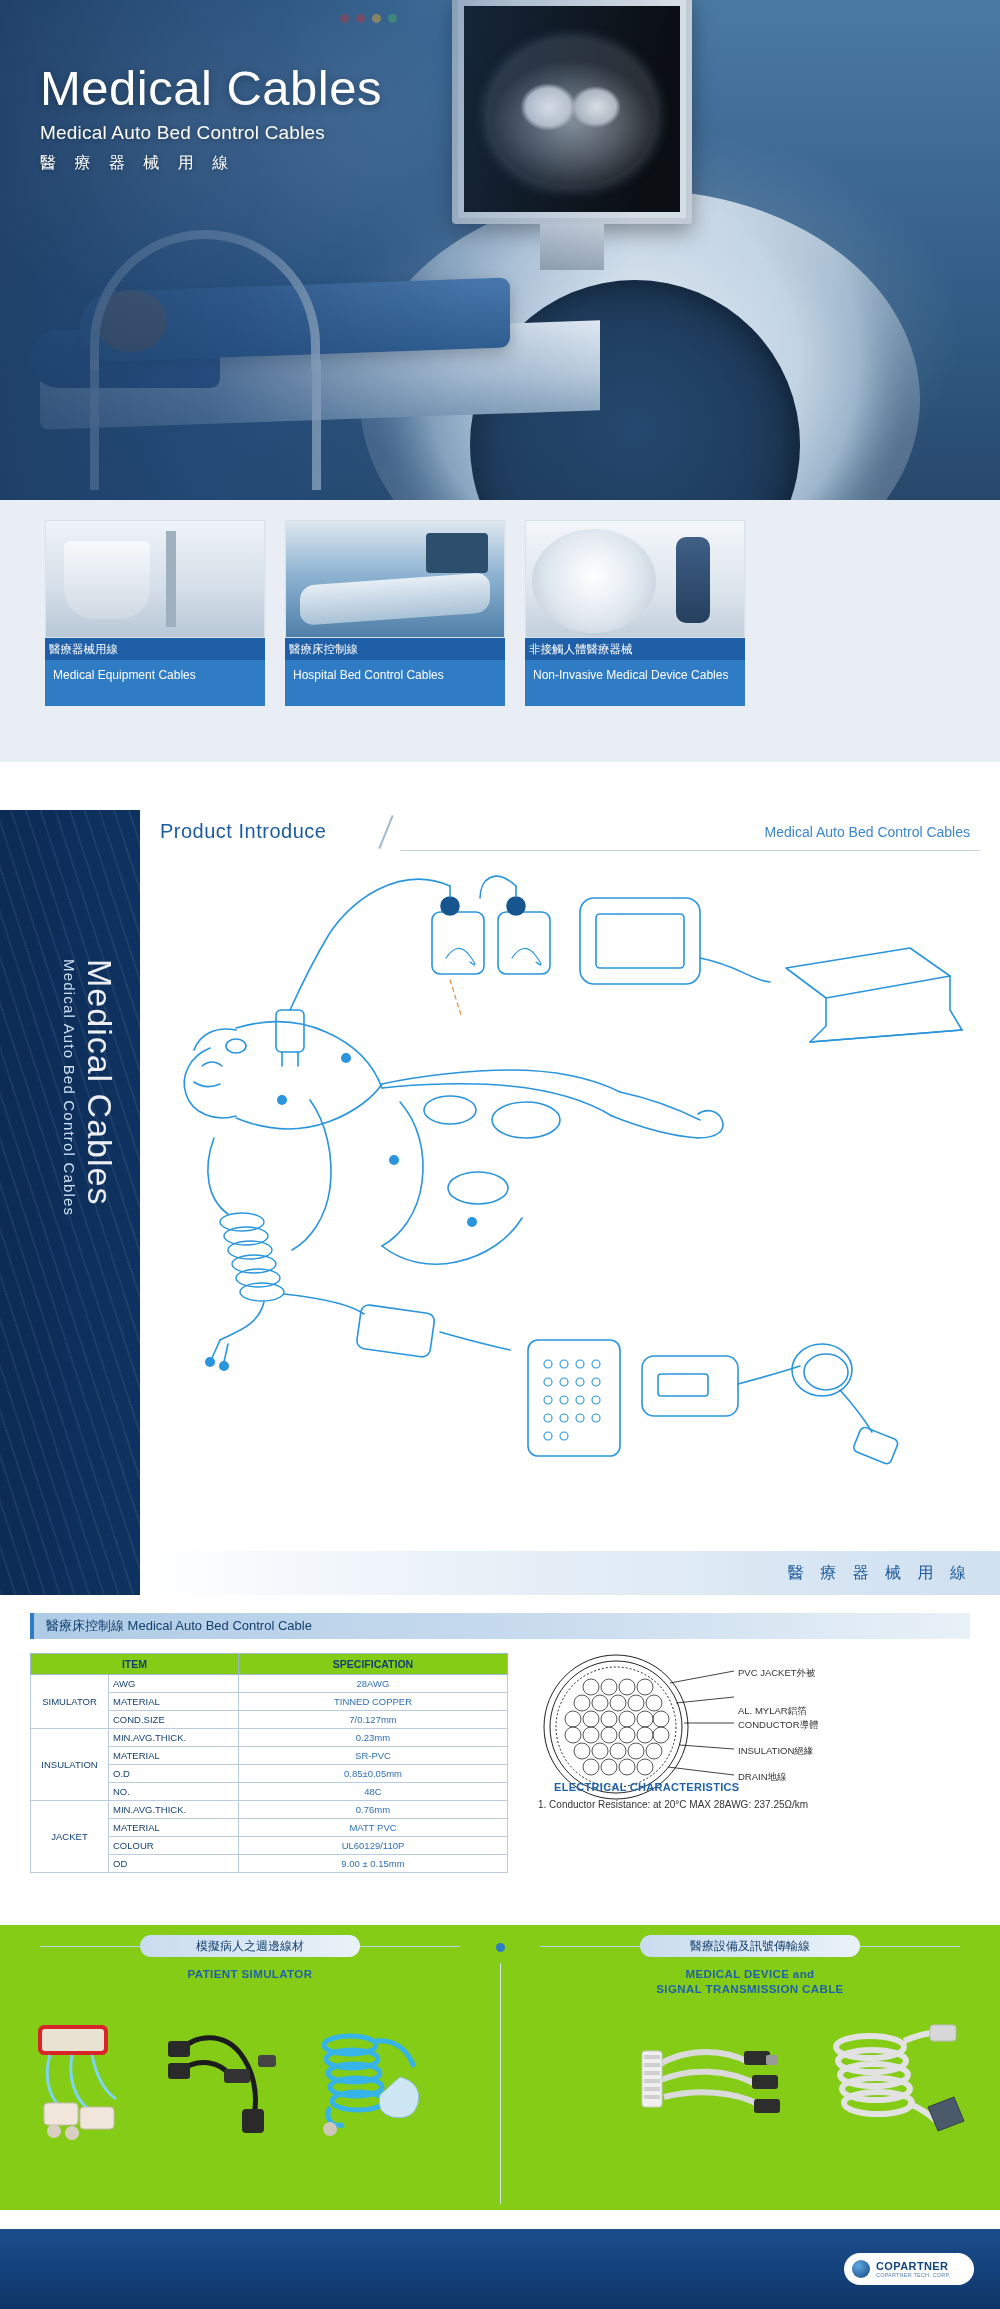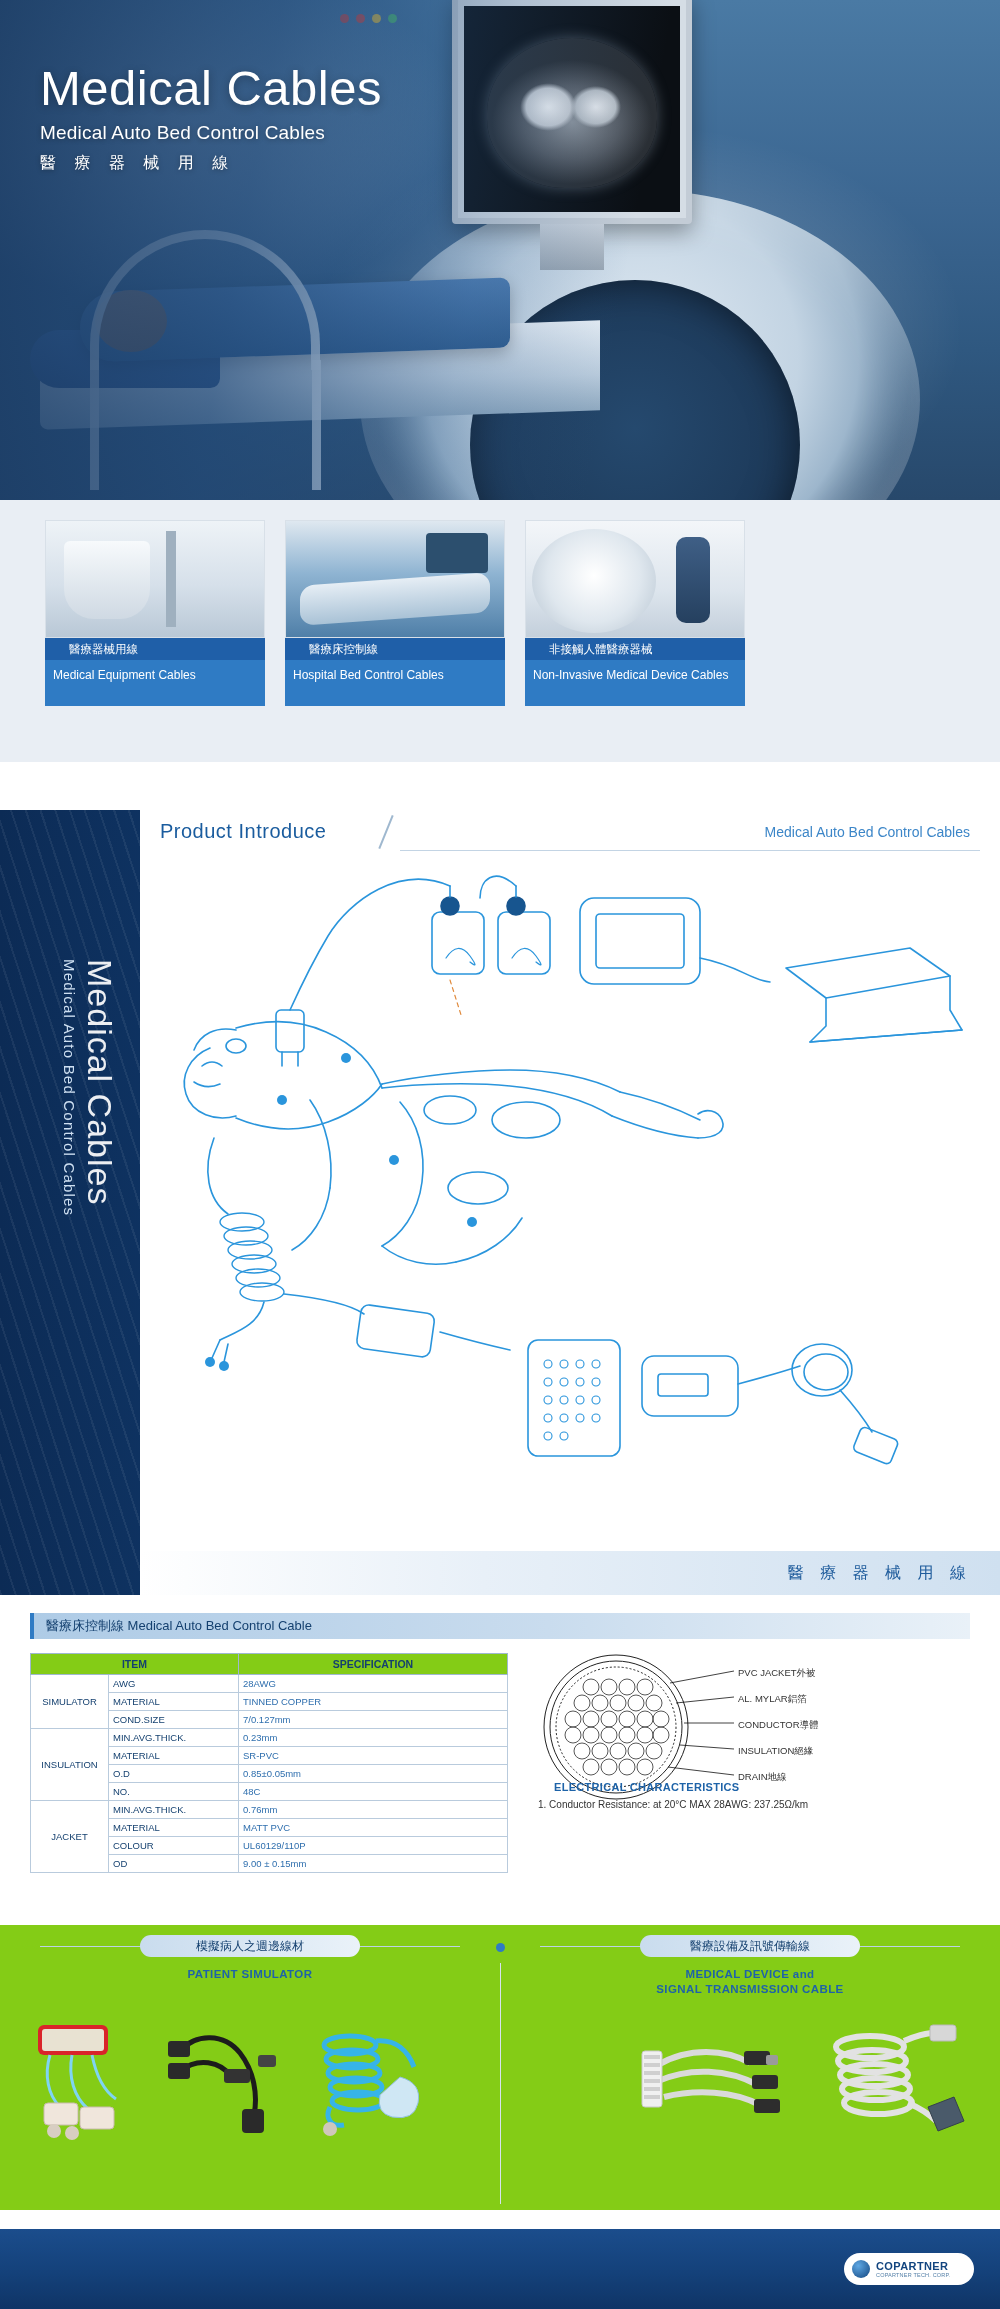--- a/index.html
+++ b/index.html
@@ -150,21 +150,21 @@
   .t3 { background: linear-gradient(180deg,#11161c 0%, #1d2631 60%, #2a3644 100%); }
   .t3:before { content:""; position:absolute; left:96px; top:14px; width:108px; height:92px;
       background: radial-gradient(ellipse 44px 36px at 50% 50%, #d8dde2 0%, #6b7480 55%, #242b33 100%); border-radius:50%; }
   .t3:after { content:""; position:absolute; left:14px; top:24px; width:64px; height:10px; background:#e2a33a; border-radius:3px; box-shadow:0 18px 0 #c9493a, 0 36px 0 #3f7fc0; }
   .t4 { background: linear-gradient(180deg,#f3f6f9 0%, #dde5ed 60%, #c3cfdb 100%); }
   .t4:before { content:""; position:absolute; left:6px; top:8px; width:124px; height:104px; border-radius:50%; background:radial-gradient(circle at 50% 45%, #ffffff 0%, #dfe7ee 55%, #b4c2cf 100%); }
   .t4:after { content:""; position:absolute; left:150px; top:16px; width:34px; height:86px; background:linear-gradient(180deg,#3f5f86,#25405f); border-radius:10px; }
   .thumb-cn {
     height: 22px; line-height: 22px;
     background: #1f5fa8; color: #ffffff;
-    font-size: 11.5px; padding: 0 24px;
+    font-size: 11.5px; padding: 0 4px;
   }
   .thumb-en {
     background: #2f7bc4; color: #ffffff;
     font-size: 12px; line-height: 16px;
     padding: 7px 8px 9px 8px;
     min-height: 46px;
   }
 
   
   .intro-band {
@@ -250,21 +250,21 @@
   }
   table.spec-table th {
     background: #84cc16; color: #14406f; font-size: 10.5px;
     border: 1px solid #9fb8cf; padding: 4px 2px; font-weight: bold;
   }
   table.spec-table td {
     border: 1px solid #b9cbdd; padding: 3px 4px; height: 17px;
   }
   td.grp { width: 78px; text-align: center; color: #14406f; font-size: 9.5px; }
   td.prop { width: 130px; color: #14406f; }
-  td.val { color: #2f6fae; }
+  td.val { color: #2f6fae; text-align: center; }
 
   .cable-area { margin-left: 30px; width: 430px; position: relative; }
   .cross-sec { position: absolute; left: 0; top: -4px; }
   .callouts { position: absolute; left: 200px; top: 0; width: 230px; font-size: 9.5px; color: #333; }
   .elec-title { position: absolute; left: 16px; top: 128px; font-size: 11px; color: #1e63a8; font-weight: bold; letter-spacing: 0.3px; }
   .elec-line { position: absolute; left: 0; top: 146px; font-size: 10px; color: #333; }
 
   
   .photos { position: relative; width: 1000px; height: 285px; background: #84cc16; padding-top: 10px; }
   .photo-headrow { display: flex; justify-content: space-between; padding: 0 40px; align-items: center; }
@@ -592,21 +592,21 @@
           <g fill="none" stroke="#111" stroke-width="0.8">
             <path d="M132 34 L196 22"></path>
             <path d="M138 54 L196 48"></path>
             <path d="M146 74 L196 74"></path>
             <path d="M142 96 L196 100"></path>
             <path d="M130 118 L196 126"></path>
           </g>
         </svg>
         <div class="callouts">
           <div style="position:absolute;top:14px;">PVC JACKET外被</div>
-          <div style="position:absolute;top:40px;">AL. MYLAR鋁箔</div>
+          <div style="position:absolute;top:52px;">AL. MYLAR鋁箔</div>
           <div style="position:absolute;top:66px;">CONDUCTOR導體</div>
           <div style="position:absolute;top:92px;">INSULATION絕緣</div>
           <div style="position:absolute;top:118px;">DRAIN地線</div>
         </div>
         <div class="elec-title">ELECTRICAL  CHARACTERISTICS</div>
         <div class="elec-line">1. Conductor Resistance:  at 20°C MAX 28AWG: 237.25Ω/km</div>
       </div>
     </div>
   </div>
 

